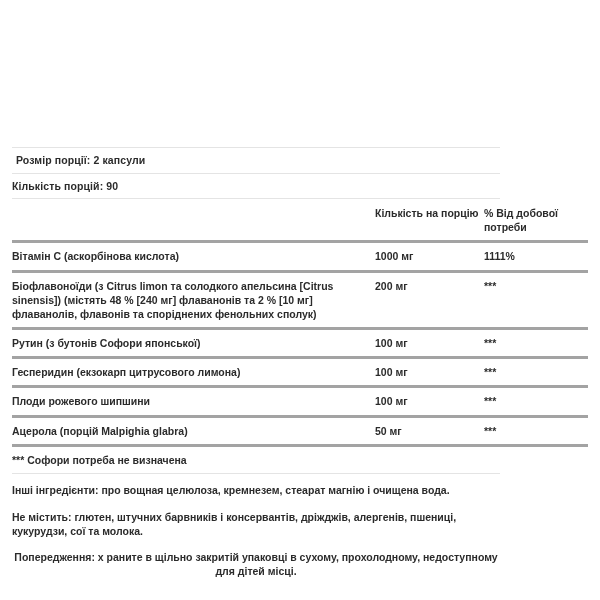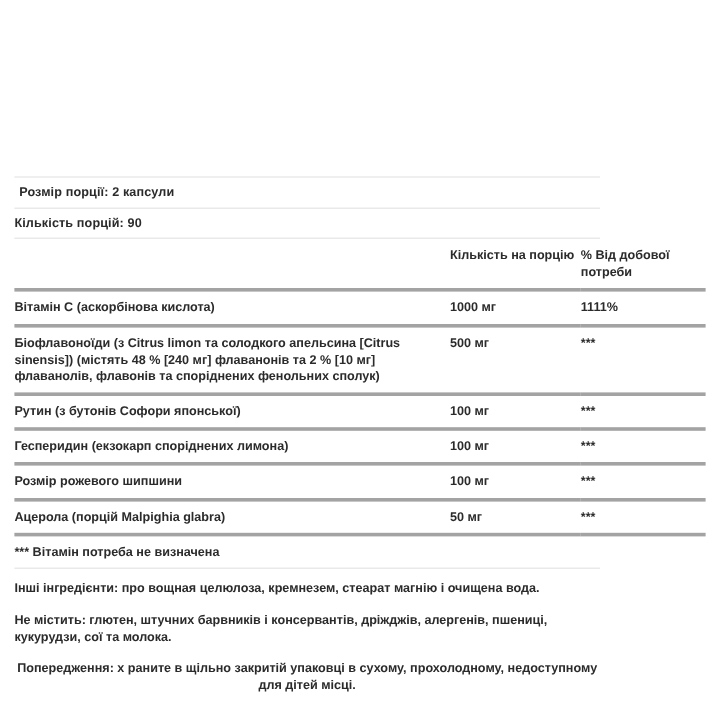--- a/index.html
+++ b/index.html
@@ -127,52 +127,52 @@
     <tbody>
 
       <tr>
         <td>Вітамін С (аскорбінова кислота)</td>
         <td>1000 мг</td>
         <td>1111%</td>
       </tr>
 
       <tr>
         <td>Біофлавоноїди (з Citrus limon та солодкого апельсина [Citrus sinensis]) (містять 48 % [240 мг] флаванонів та 2 % [10 мг] флаванолів, флавонів та споріднених фенольних сполук)</td>
-        <td>500 мг</td>
+        <td>200 мг</td>
         <td>***</td>
       </tr>
 
       <tr>
         <td>Рутин (з бутонів Софори японської)</td>
         <td>100 мг</td>
         <td>***</td>
       </tr>
 
       <tr>
-        <td>Гесперидин (екзокарп споріднених лимона)</td>
+        <td>Гесперидин (екзокарп цитрусового лимона)</td>
         <td>100 мг</td>
         <td>***</td>
       </tr>
 
       <tr>
-        <td>Розмір рожевого шипшини</td>
+        <td>Плоди рожевого шипшини</td>
         <td>100 мг</td>
         <td>***</td>
       </tr>
 
       <tr>
         <td><span>Ацерола (порцій </span><span class="sci">Malpighia glabra</span><span>)</span></td>
         <td>50 мг</td>
         <td>***</td>
       </tr>
 
     </tbody>
   </table>
 
-  <div class="footnote">*** Вітамін потреба не визначена</div>
+  <div class="footnote">*** Софори потреба не визначена</div>
 
   <div class="rule"></div>
 
   <div class="notes">
     <p class="note">Інші інгредієнти: про вощная целюлоза, кремнезем, стеарат магнію і очищена вода.</p>
     <p class="note">Не містить: глютен, штучних барвників і консервантів,  дріжджів, алергенів, пшениці, кукурудзи, сої та молока.</p>
     <p class="note">Попередження: х раните в щільно закритій упаковці в сухому, прохолодному,  недоступному для дітей місці.</p>
   </div>
 
 </div>

